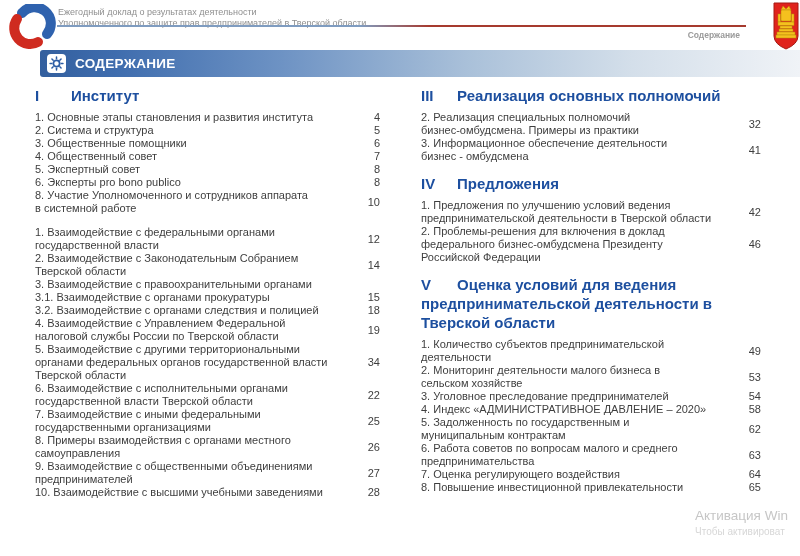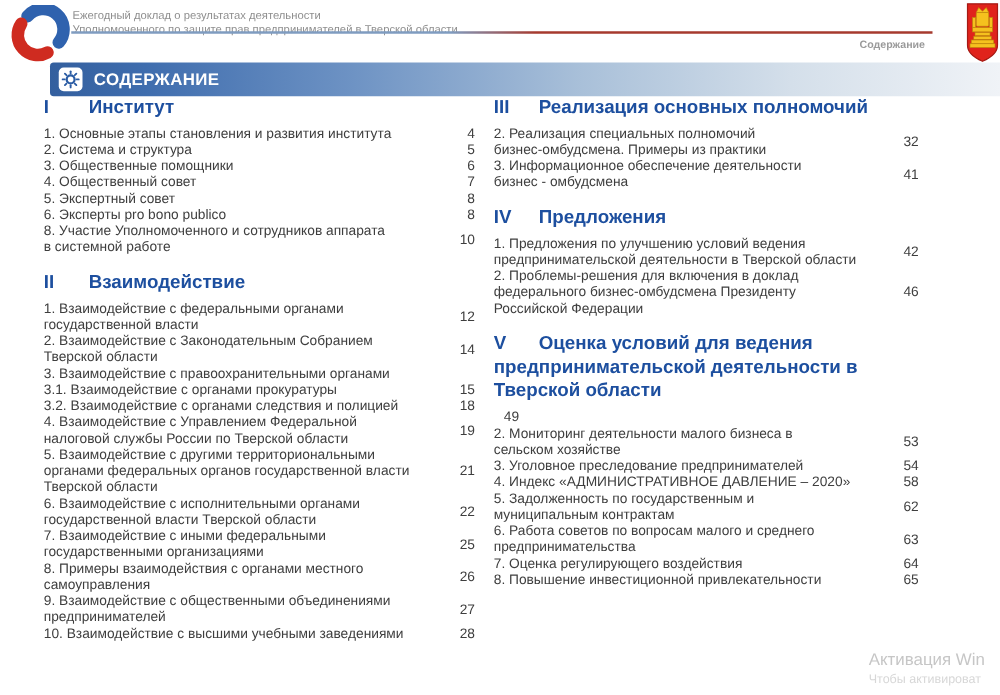--- a/index.html
+++ b/index.html
@@ -24,39 +24,39 @@
     border-radius:3px 0 0 3px; display:flex; align-items:center;
     background:linear-gradient(90deg,#335f9e 0%,#3f6dae 10%,#6e93c4 32%,#a9c0d9 56%,#d4dfea 78%,#f0f3f7 100%);
   }
   .banner-icon-box {
     width:19px; height:19px; background:#ffffff; border-radius:4px;
     margin-left:7px; display:flex; align-items:center; justify-content:center; flex:0 0 auto;
   }
   .banner-title { color:#ffffff; font-weight:bold; font-size:13.5px; margin-left:9px; letter-spacing:.3px; }
 
   
-  .content { position:absolute; left:35px; top:76px; display:flex; gap:15px; }
+  .content { position:absolute; left:35px; top:86px; display:flex; gap:41px; }
   .col { display:flex; flex-direction:column; }
   .col-left  { width:345px; }
   .col-right { width:340px; }
 
   .toc-section + .toc-section { margin-top:11px; }
   .sec-head { margin:0 0 6px 0; font-size:15px; line-height:19px; font-weight:bold; color:#1d4f9f; }
   .sec-num { display:inline-block; width:36px; }
   .sec-title { white-space:pre-line; }
 
   .toc-item {
     display:flex; justify-content:space-between; align-items:center;
     font-size:11px; line-height:13px; color:#3e3e3e;
   }
   .item-text { white-space:pre-line; }
   .item-page { margin-left:8px; }
 
   
-  .watermark { position:absolute; left:695px; top:508px; white-space:nowrap;margin-top:12px; }
+  .watermark { position:absolute; left:695px; top:508px; white-space:nowrap; }
   .wm1 { font-size:13.5px; color:#c6c6c6; }
   .wm2 { font-size:10px; color:#d7d7d7; margin-top:3px; }
 </style>
 </head>
 <body>
 
 <div class="logo">
   <svg width="48" height="46" viewBox="0 0 48 46">
     <path d="M14,9 A16,16 0 0 1 39,30" fill="none" stroke="#2f62ae" stroke-width="10" stroke-linecap="round"></path>
     <path d="M9,15 A16,16 0 0 0 30,38" fill="none" stroke="#cf2b20" stroke-width="10" stroke-linecap="round"></path>
@@ -148,23 +148,20 @@
 
   <div class="toc-item">
     <span class="item-text">8. Участие Уполномоченного и сотрудников аппарата
 в системной работе</span>
     <span class="item-page">10</span>
   </div>
 </div>
   </section>
 
   <section class="toc-section">
-    <h2 class="sec-head">
-      <span class="sec-num">II</span><span class="sec-title">Взаимодействие</span>
-    </h2>
     <div class="items">
   <div class="toc-item">
     <span class="item-text">1. Взаимодействие с федеральными органами
 государственной власти</span>
     <span class="item-page">12</span>
   </div>
 
   <div class="toc-item">
     <span class="item-text">2. Взаимодействие с Законодательным Собранием
 Тверской области</span>
@@ -189,21 +186,21 @@
   <div class="toc-item">
     <span class="item-text">4. Взаимодействие с Управлением Федеральной
 налоговой службы России по Тверской области</span>
     <span class="item-page">19</span>
   </div>
 
   <div class="toc-item">
     <span class="item-text">5. Взаимодействие с другими территориональными
 органами федеральных органов государственной власти
 Тверской области</span>
-    <span class="item-page">21</span>
+    <span class="item-page">34</span>
   </div>
 
   <div class="toc-item">
     <span class="item-text">6. Взаимодействие с исполнительными органами
 государственной власти Тверской области</span>
     <span class="item-page">22</span>
   </div>
 
   <div class="toc-item">
     <span class="item-text">7. Взаимодействие с иными федеральными
@@ -272,20 +269,22 @@
   </section>
 
   <section class="toc-section">
     <h2 class="sec-head">
       <span class="sec-num">V</span><span class="sec-title">Оценка условий для ведения
 предпринимательской деятельности в
 Тверской области</span>
     </h2>
     <div class="items">
   <div class="toc-item">
+    <span class="item-text">1. Количество субъектов предпринимательской
+деятельности</span>
     <span class="item-page">49</span>
   </div>
 
   <div class="toc-item">
     <span class="item-text">2. Мониторинг деятельности малого бизнеса  в
 сельском хозяйстве</span>
     <span class="item-page">53</span>
   </div>
 
   <div class="toc-item">

